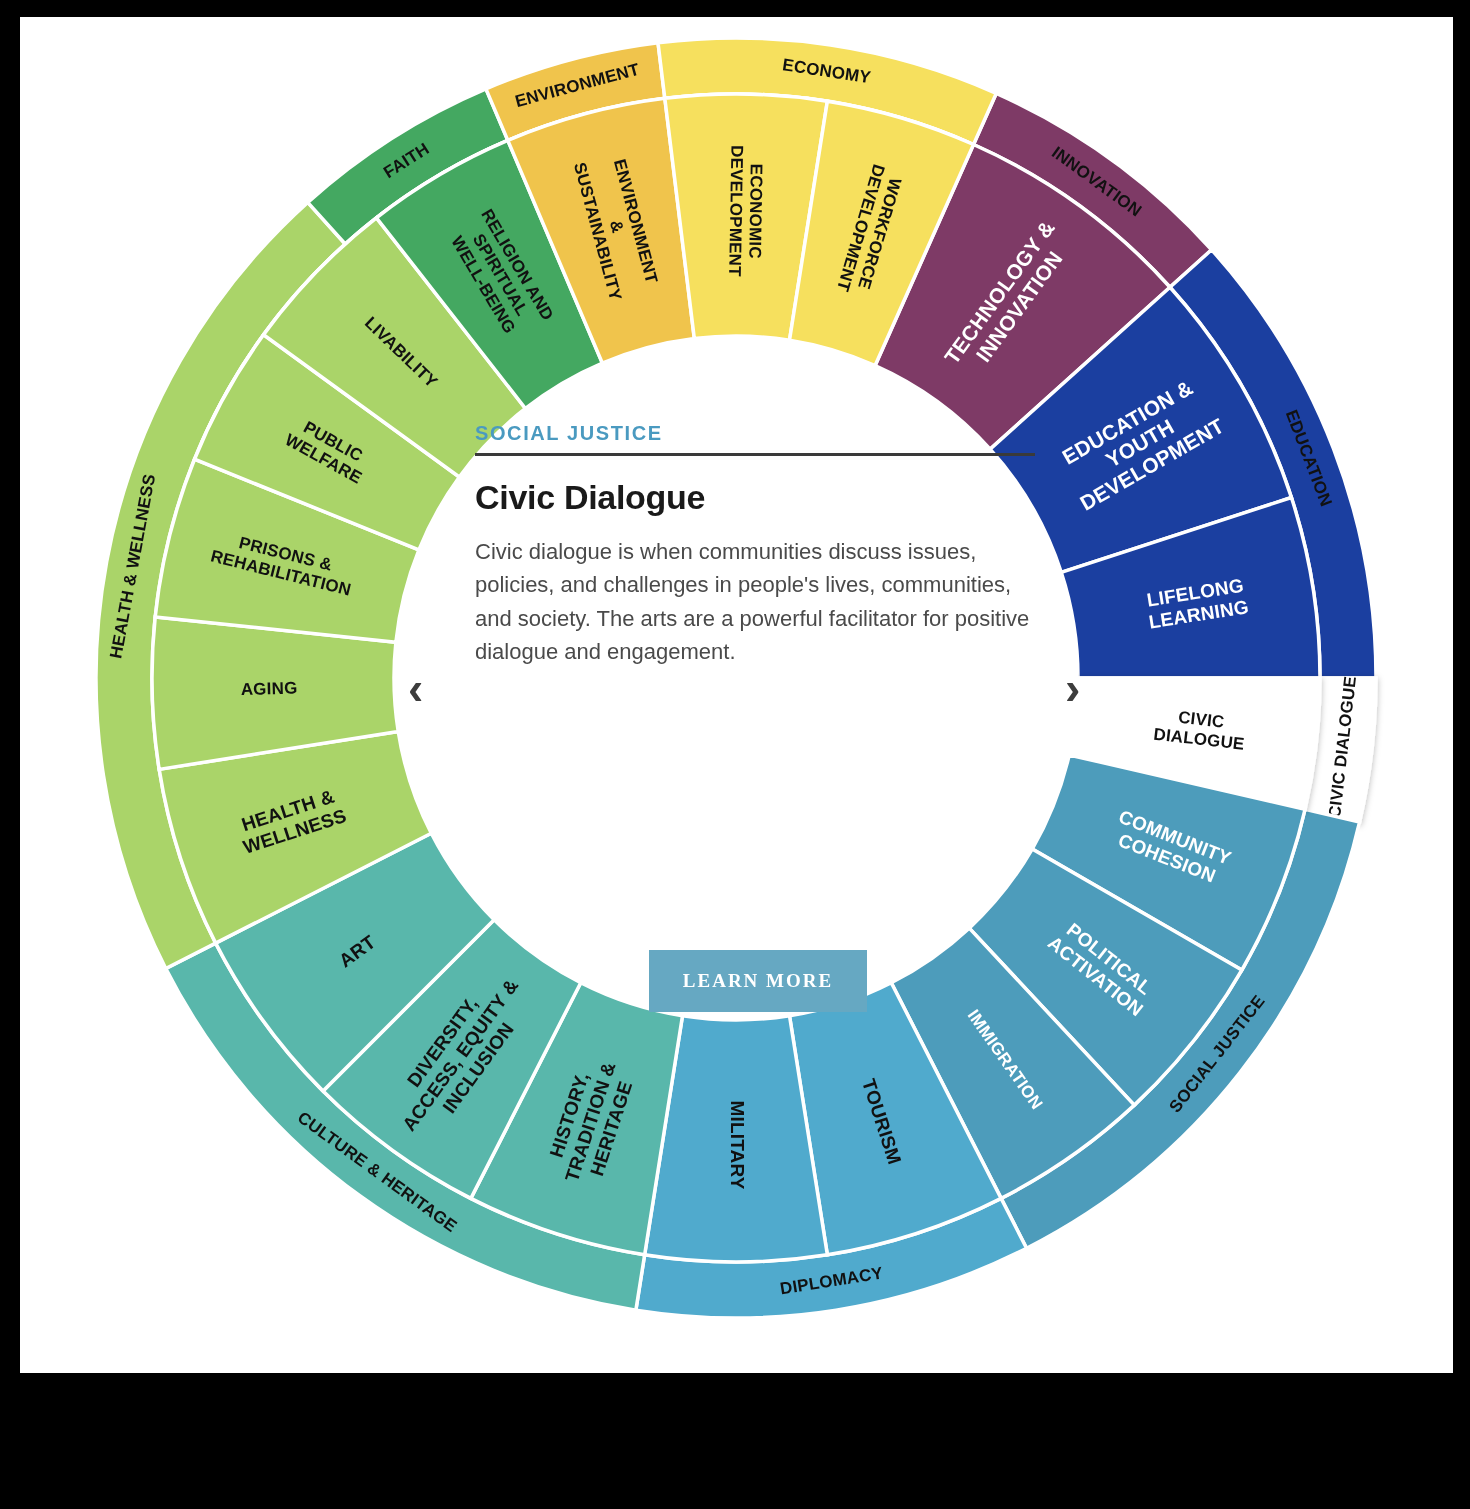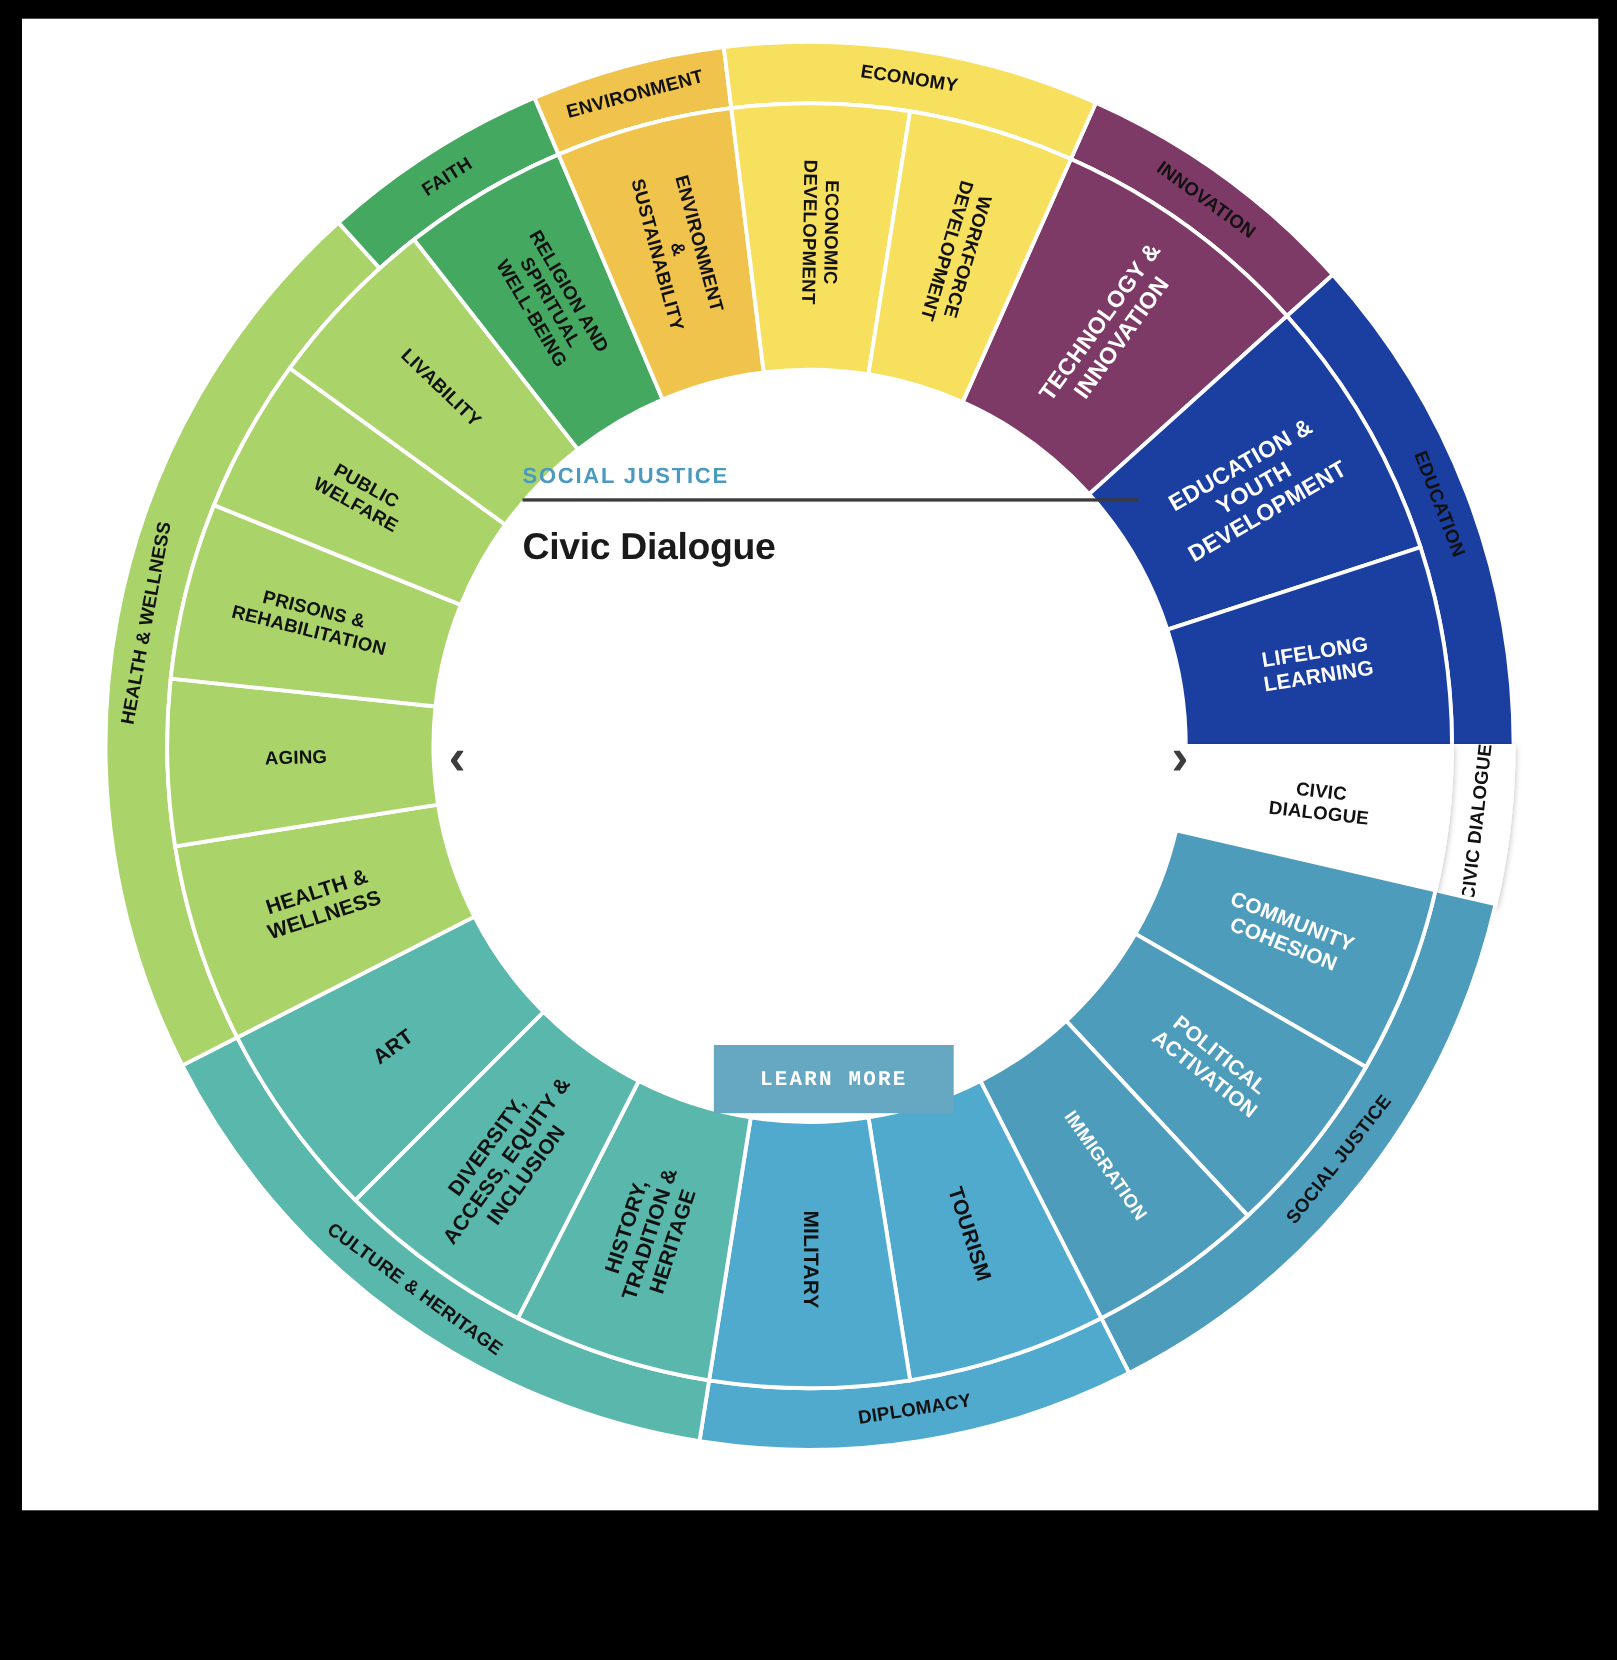--- a/index.html
+++ b/index.html
@@ -6,21 +6,21 @@
   body{width:1470px;height:1509px;font-family:"Liberation Sans",sans-serif;}
   #canvas{position:absolute;left:20px;top:17px;width:1433px;height:1356px;background:#fff;overflow:hidden;}
   svg#wheel{position:absolute;left:0;top:0;width:1433px;height:1356px;}
   .seg-label{font-family:"Liberation Sans",sans-serif;font-weight:bold;letter-spacing:0.2px;}
   #center-panel{position:absolute;left:455px;top:405px;width:560px;height:560px;}
   .kicker{color:#4a9ac0;font-size:20px;font-weight:bold;letter-spacing:1.6px;margin:0 0 8px 0;}
   .rule{height:3px;background:#3a3a3a;margin:0 0 22px 0;}
   .title{font-size:34px;font-weight:bold;color:#1a1a1a;margin:0 0 18px 0;letter-spacing:-0.3px;}
   .body{font-size:22px;line-height:1.52;color:#4a4a4a;margin:0;}
   #learn-more{position:absolute;left:174px;top:528px;width:218px;height:62px;background:#66a8c2;color:#fff;border:none;
-      font-family:Liberation Mono, monospace;font-size:19px;font-weight:bold;letter-spacing:2px;cursor:pointer;}
+      font-family:Liberation Serif, serif;font-size:19px;font-weight:bold;letter-spacing:2px;cursor:pointer;}
   .nav-arrow{position:absolute;font-size:46px;color:#3d3d3d;font-weight:bold;cursor:pointer;
      font-family:"Liberation Sans",sans-serif;line-height:1;user-select:none;}
   #nav-prev{left:388px;top:648px;}
   #nav-next{left:1045px;top:648px;}
 </style>
 </head>
 <body>
 
 <div id="canvas">
   <svg id="wheel" viewBox="0 0 1433 1356">
@@ -181,18 +181,19 @@
           <text class="seg-label" x="848.6351659767317" y="213.23118381655377" fill="#111111" font-size="17" font-weight="bold" text-anchor="middle" dominant-baseline="middle" transform="rotate(466.5 848.6351659767317 213.23118381655377)"><tspan x="848.6351659767317" dy="-9.86">WORKFORCE</tspan><tspan x="848.6351659767317" dy="19.72">DEVELOPMENT</tspan></text>
         </g>
       </g>
   <circle cx="716" cy="661" r="342" fill="#ffffff"></circle>
     </svg>
 
   <div id="center-panel">
     <div class="kicker">SOCIAL JUSTICE</div>
     <div class="rule"></div>
     <div class="title">Civic Dialogue</div>
+    <p class="body">Civic dialogue is when communities discuss issues, policies, and challenges in people's lives, communities, and society. The arts are a powerful facilitator for positive dialogue and engagement.</p>
     <button id="learn-more">LEARN MORE</button>
   </div>
 
   <div class="nav-arrow" id="nav-prev">‹</div>
   <div class="nav-arrow" id="nav-next">›</div>
 </div>
 
 </body></html>

